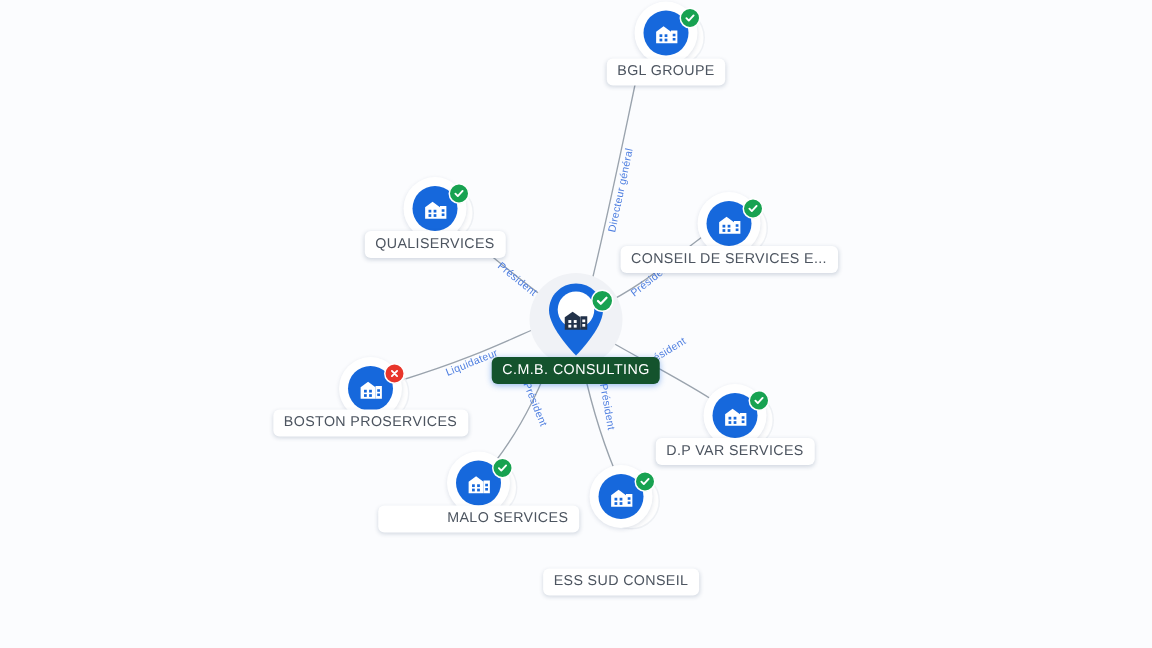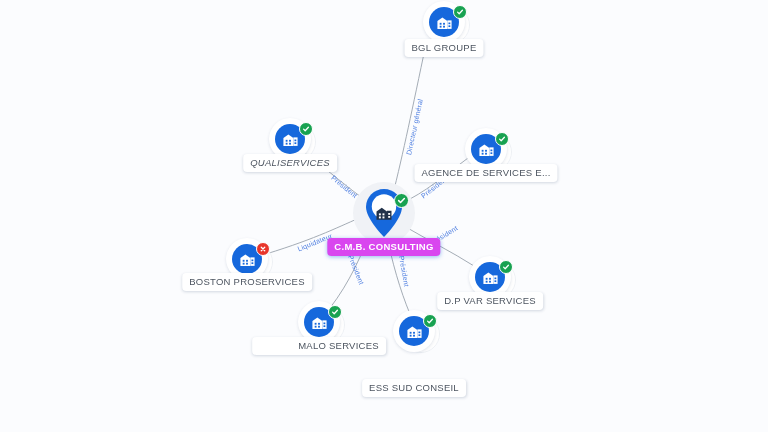--- a/index.html
+++ b/index.html
@@ -54,21 +54,21 @@
     background:#ffffff;
     color:#4d5560;
     font-size:9.5px;
     letter-spacing:.25px;
     padding:3px 7px 4px 7px;
     border-radius:4px;
     box-shadow:0 1px 3px rgba(24,50,90,.18);
     cursor:pointer;
   }
   .label.selected{
-    background:#d946ef;color:#ffffff;font-weight:bold;
+    background:#14532d;color:#ffffff;font-weight:normal;
     box-shadow:0 1px 4px rgba(22,104,220,.45);
     letter-spacing:.3px;
   }
 
   
   .pin-wrap{position:absolute;width:0;height:0;}
   .pin-soft{
     position:absolute;left:-31px;top:-31px;width:62px;height:62px;
     border-radius:50%;background:#f0f2f6;
   }
@@ -156,21 +156,21 @@
     <rect x="17.6" y="16" width="2.6" height="2.4" fill="#1668dc"></rect>
   </svg>
         </div>
         <div class="badge ok">
           <svg viewBox="0 0 12 12" xmlns="http://www.w3.org/2000/svg">
     <path d="M2.4 6.2 L4.8 8.6 L9.6 3.4" fill="none" stroke="#ffffff" stroke-width="1.9" stroke-linecap="round" stroke-linejoin="round"></path>
           </svg>
         </div>
         <div class="node-hit"></div>
       </div>
-      <div class="label" style="left: 290px; top: 154px; font-style: italic;">QUALISERVICES</div>
+      <div class="label" style="left: 290px; top: 154px;">QUALISERVICES</div>
       <div class="node" style="left: 486px; top: 149px;">
         <div class="stack s1"></div>
         <div class="stack s2"></div>
         <div class="halo"></div>
         <div class="disc">
   <svg viewBox="0 0 24 24" xmlns="http://www.w3.org/2000/svg">
     <path d="M2 21 V10 L9 5 L16 10 V21 Z" fill="#ffffff"></path>
     <path d="M16 21 V9 H22 V21 Z" fill="#ffffff"></path>
     <rect x="5.2" y="12.5" width="2.6" height="2.6" fill="#1668dc"></rect>
     <rect x="10" y="12.5" width="2.6" height="2.6" fill="#1668dc"></rect>
@@ -180,21 +180,21 @@
     <rect x="17.6" y="16" width="2.6" height="2.4" fill="#1668dc"></rect>
   </svg>
         </div>
         <div class="badge ok">
           <svg viewBox="0 0 12 12" xmlns="http://www.w3.org/2000/svg">
     <path d="M2.4 6.2 L4.8 8.6 L9.6 3.4" fill="none" stroke="#ffffff" stroke-width="1.9" stroke-linecap="round" stroke-linejoin="round"></path>
           </svg>
         </div>
         <div class="node-hit"></div>
       </div>
-      <div class="label" style="left: 486px; top: 164px;">AGENCE DE SERVICES E...</div>
+      <div class="label" style="left: 486px; top: 164px;">CONSEIL DE SERVICES E...</div>
       <div class="node" style="left: 247px; top: 259px;">
         <div class="stack s1"></div>
         <div class="stack s2"></div>
         <div class="halo"></div>
         <div class="disc">
   <svg viewBox="0 0 24 24" xmlns="http://www.w3.org/2000/svg">
     <path d="M2 21 V10 L9 5 L16 10 V21 Z" fill="#ffffff"></path>
     <path d="M16 21 V9 H22 V21 Z" fill="#ffffff"></path>
     <rect x="5.2" y="12.5" width="2.6" height="2.6" fill="#1668dc"></rect>
     <rect x="10" y="12.5" width="2.6" height="2.6" fill="#1668dc"></rect>

